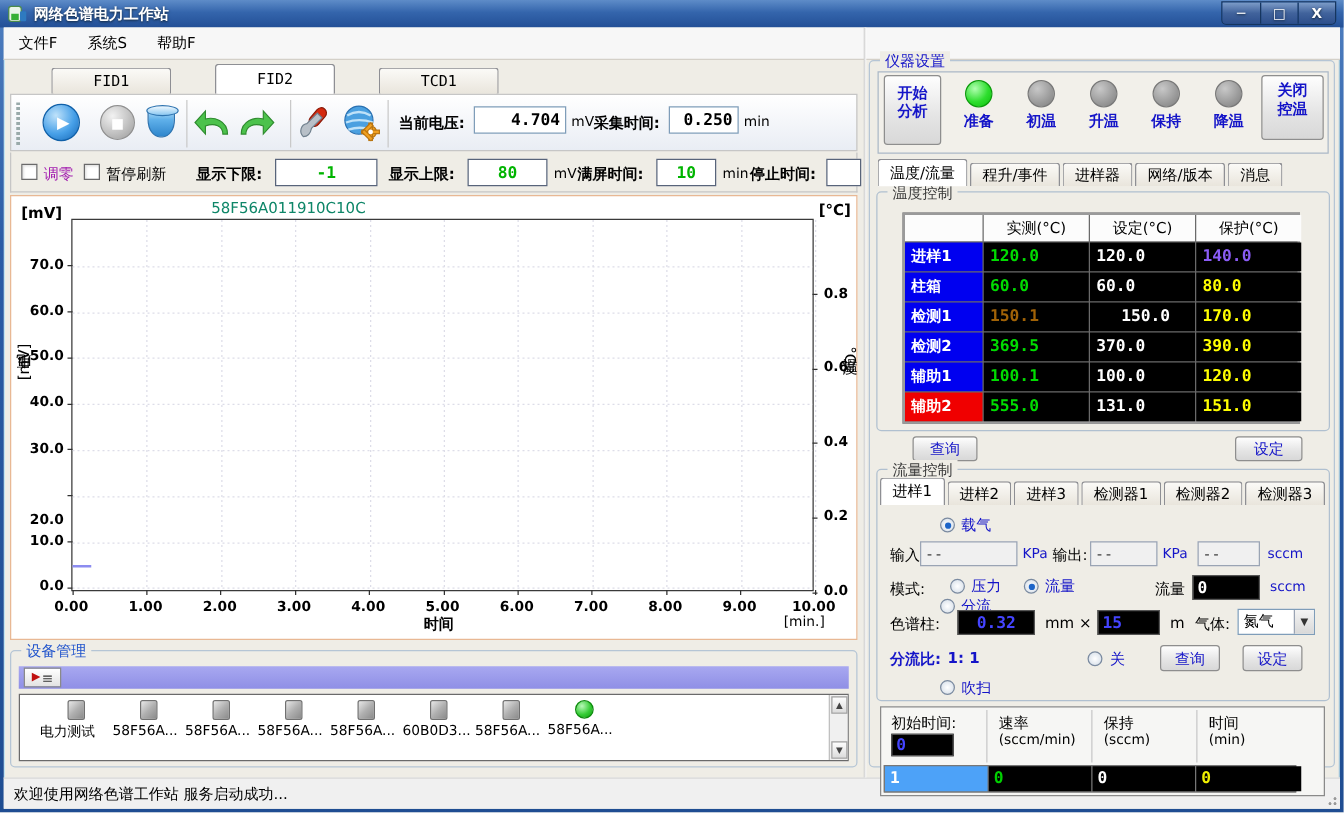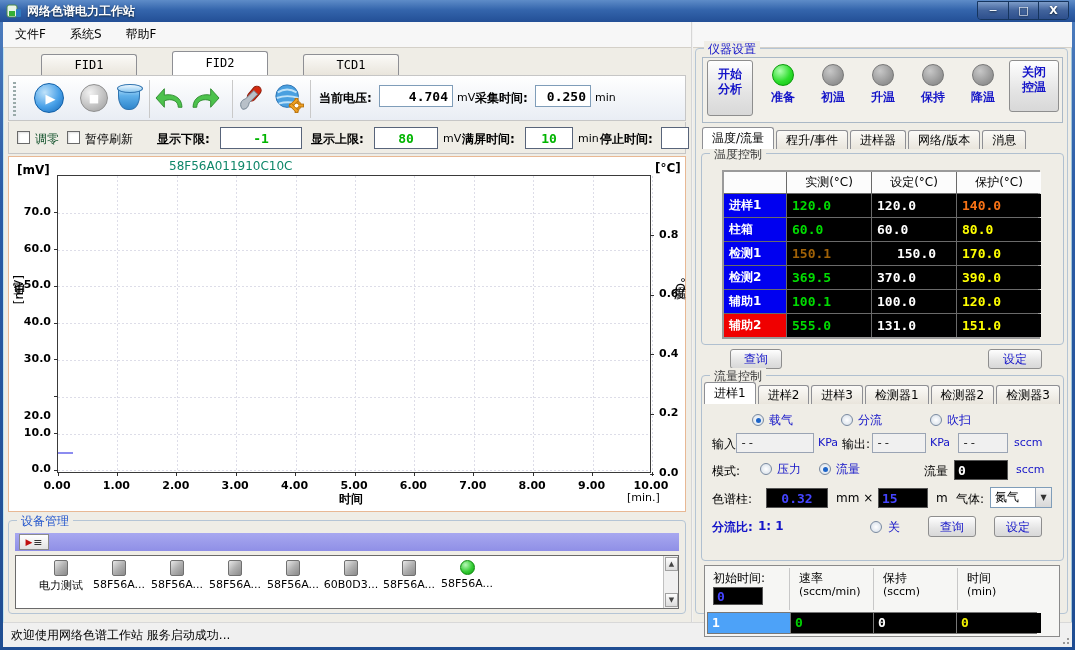--- a/index.html
+++ b/index.html
@@ -77,21 +77,21 @@
   .group { position:absolute; border:1px solid #b5c5d5; border-radius:4px; }
   .group-label { position:absolute; font-size:12px; background:#efede6; padding:0 4px; top:-8px; left:8px; white-space:nowrap; }
   .blue { color:#1414c8; }
   .teal-lbl { color:#2255cc; }
   .dark-lbl { color:#3a3a3a; }
   
   .dev-strip { position:absolute; left:6px; top:12px; width:664px; height:18px; background:linear-gradient(#a8a8f0,#8f8fe6); }
   .dev-btn { position:absolute; left:4px; top:1px; width:30px; height:16px; background:linear-gradient(#ffffff,#e2e2e2);
     border:1px solid #8a8a8a; font-size:9px; display:flex; align-items:center; justify-content:center; gap:1px; }
   .dev-list { position:absolute; left:6px; top:34px; width:664px; height:54px; background:#fff; border:1px solid #6a6a6a; }
-  .dev-item { position:absolute; top:4px; width:58px; text-align:center; }
+  .dev-item { position:absolute; top:4px; width:58px; }
   .dev-ico { width:14px; height:16px; margin:0 auto; background:linear-gradient(135deg,#e8e8e8,#b0b0b0 50%,#8a8a8a); border:1px solid #707070; border-radius:2px; }
   .dev-ico.online { width:15px; height:15px; border-radius:50%; background:radial-gradient(circle at 35% 30%, #b8f8b8, #35cc35 55%, #0f9a0f); border:1px solid #0c8a0c; }
   .dev-name { font-size:11px; margin-top:2px; white-space:nowrap; }
   .scrollbar { position:absolute; right:0; top:0; width:15px; height:100%; background:#f0f0f0; border-left:1px solid #c0c0c0; }
   .sb-btn { position:absolute; left:1px; width:13px; height:14px; background:linear-gradient(#fdfdfd,#dcdcdc);
     border:1px solid #a0a0a0; font-size:7px; text-align:center; line-height:12px; color:#444; }
   
   .statusbar { position:absolute; left:0; top:600px; width:1069px; height:25px; background:#f0f0f0;
     border-top:1px solid #d8d8d8; display:flex; align-items:center; padding-left:8px; }
   .sizegrip { position:absolute; right:2px; bottom:2px; width:10px; height:10px;
@@ -207,21 +207,21 @@
       <span class="abs lbl-b" style="left:310px; top:14px;">当前电压:</span>
       <input class="disp-input" style="left: 370px; width: 74px;" readonly="" value="4.704">
       <span class="abs" style="left:448px; top:15px; font-size:11px;">mV</span>
       <span class="abs lbl-b" style="left:466px; top:14px;">采集时间:</span>
       <input class="disp-input" style="left: 526px; width: 56px;" readonly="" value="0.250">
       <span class="abs" style="left:586px; top:15px; font-size:11px;">min</span>
     </div>
 
     <div class="ctrlrow">
       <div class="cb" style="left:8px;"></div>
-      <span class="abs" style="left:26px; top:9px; color:#14532d;">调零</span>
+      <span class="abs" style="left:26px; top:9px; color:#a21caf;">调零</span>
       <div class="cb" style="left:58px;"></div>
       <span class="abs" style="left:76px; top:9px;">暂停刷新</span>
       <span class="abs lbl-b" style="left:148px; top:9px;">显示下限:</span>
       <input class="ctrl-input green-val" style="left: 211px; width: 82px;" value="-1">
       <span class="abs lbl-b" style="left:302px; top:9px;">显示上限:</span>
       <input class="ctrl-input green-val" style="left: 365px; width: 64px;" value="80">
       <span class="abs" style="left:434px; top:10px; font-size:11px;">mV</span>
       <span class="abs lbl-b" style="left:453px; top:9px;">满屏时间:</span>
       <input class="ctrl-input green-val" style="left: 516px; width: 48px;" value="10">
       <span class="abs" style="left:569px; top:10px; font-size:11px;">min</span>
@@ -398,21 +398,21 @@
       <div class="group" style="left:5px; top:104px; width:363px; height:192px; border-color:#b0c0d0;">
         <span class="group-label dark-lbl">温度控制</span>
         <div class="temp-table" id="temp-table">
             <div class="tt-cell tt-head"></div>
             <div class="tt-cell tt-head">实测(°C)</div>
             <div class="tt-cell tt-head">设定(°C)</div>
             <div class="tt-cell tt-head">保护(°C)</div>
             <div class="tt-cell tt-name" style="background: rgb(0, 0, 240);">进样1</div>
             <div class="tt-cell" style="color: rgb(0, 220, 0);">120.0</div>
             <div class="tt-cell" style="color: rgb(255, 255, 255);">120.0</div>
-            <div class="tt-cell" style="color: #f97316;">140.0</div>
+            <div class="tt-cell" style="color: #8b5cf6;">140.0</div>
             <div class="tt-cell tt-name" style="background: rgb(0, 0, 240);">柱箱</div>
             <div class="tt-cell" style="color: rgb(0, 220, 0);">60.0</div>
             <div class="tt-cell" style="color: rgb(255, 255, 255);">60.0</div>
             <div class="tt-cell" style="color: rgb(255, 255, 0);">80.0</div>
             <div class="tt-cell tt-name" style="background: rgb(0, 0, 240);">检测1</div>
             <div class="tt-cell" style="color: #a16207;">150.1</div>
             <div class="tt-cell" style="color: rgb(255, 255, 255); text-align: center;">150.0</div>
             <div class="tt-cell" style="color: rgb(255, 255, 0);">170.0</div>
             <div class="tt-cell tt-name" style="background: rgb(0, 0, 240);">检测2</div>
             <div class="tt-cell" style="color: rgb(0, 220, 0);">369.5</div>
@@ -428,21 +428,21 @@
             <div class="tt-cell" style="color: rgb(255, 255, 0);">151.0</div>
           </div>
       </div>
       <div class="btn abs" style="left:34px; top:300px; width:52px; height:20px; line-height:19px;">查询</div>
       <div class="btn abs" style="left:292px; top:300px; width:54px; height:20px; line-height:19px;">设定</div>
 
       <div class="group" style="left:5px; top:326px; width:363px; height:186px; border-color:#b0c0d0;">
         <span class="group-label dark-lbl">流量控制</span>
         <div class="abs" id="flow-tabs" style="left:2px; top:6px; height:22px;"><div class="flow-tab active">进样1</div><div class="flow-tab">进样2</div><div class="flow-tab">进样3</div><div class="flow-tab">检测器1</div><div class="flow-tab">检测器2</div><div class="flow-tab">检测器3</div></div>
 
-        <div class="abs" id="gas-radios" style="left:50px; top:36px; width:280px; display:flex; gap:48px;">
+        <div class="abs" id="gas-radios" style="left:50px; top:36px; width:280px; display:flex; gap:48px;flex-direction:column;">
             <span><span class="radio sel"></span><span class="radio-lab">载气</span></span>
             <span><span class="radio"></span><span class="radio-lab">分流</span></span>
             <span><span class="radio"></span><span class="radio-lab">吹扫</span></span>
           </div>
 
         <span class="abs" style="left:10px; top:60px;">输入:</span>
         <input class="gray-field abs" style="left: 34px; top: 57px; width: 78px; height: 20px;" value="--">
         <span class="abs blue" style="left:116px; top:60px; font-size:11px;">KPa</span>
         <span class="abs" style="left:140px; top:60px;">输出:</span>
         <input class="gray-field abs" style="left: 170px; top: 57px; width: 54px; height: 20px;" value="--">

